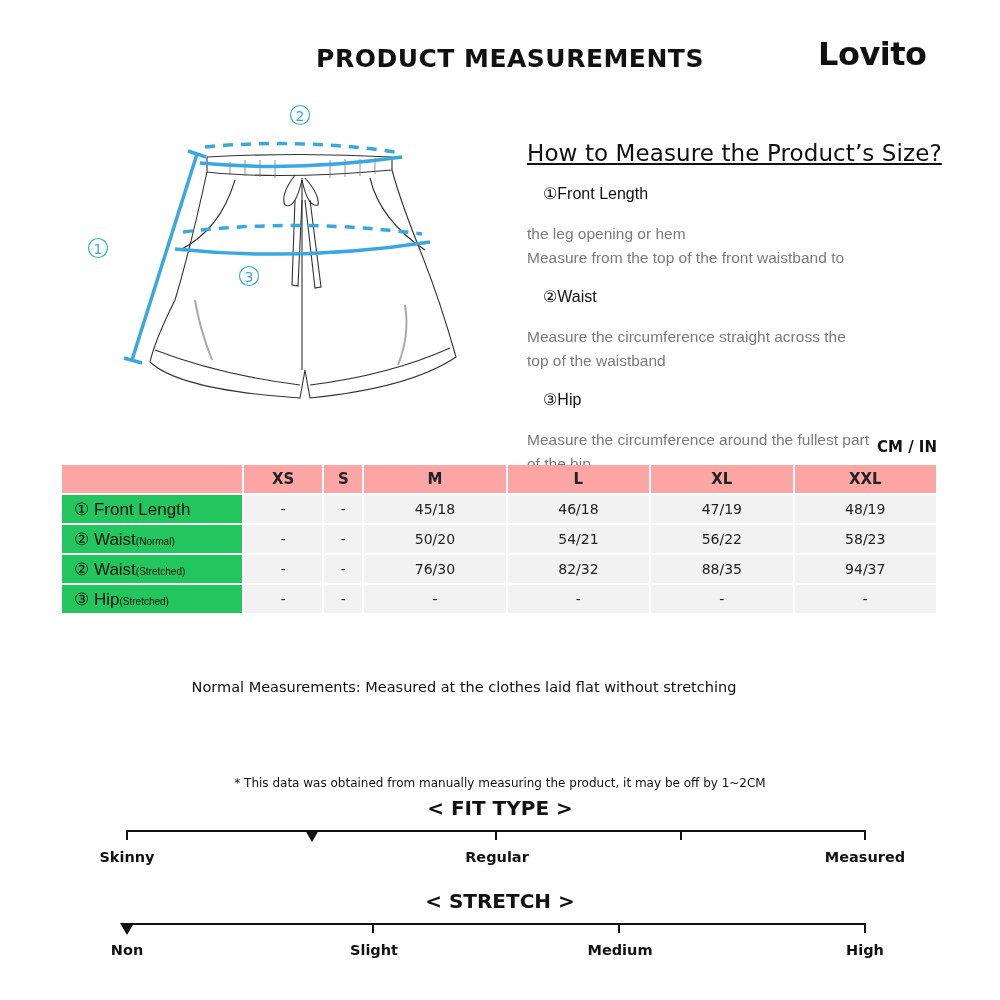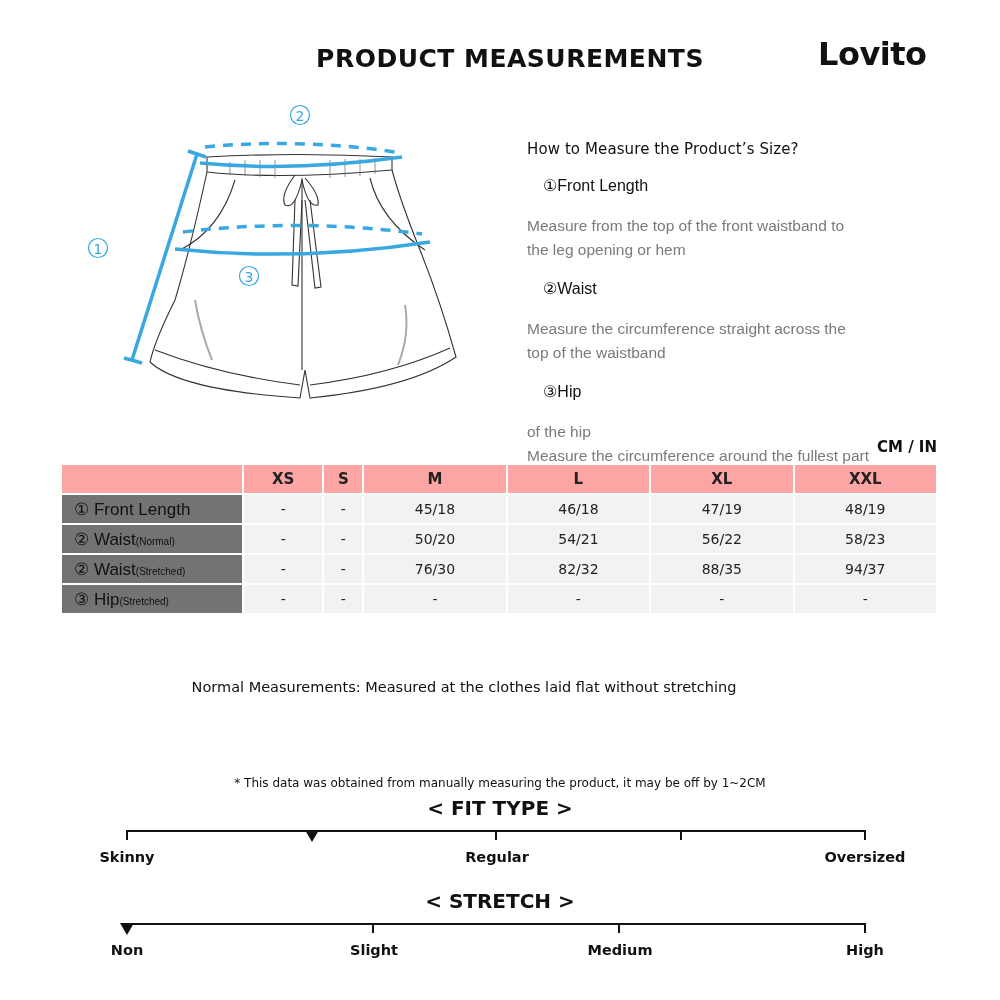--- a/index.html
+++ b/index.html
@@ -5,29 +5,29 @@
   html, body { margin: 0; padding: 0; background: #ffffff; }
   body { width: 1000px; height: 1000px; position: relative; overflow: hidden;
          font-family: "Liberation Sans", sans-serif; color: #111; }
   .abs { position: absolute; }
   .page-title { left: 0; width: 1000px; top: 44px; text-align: center; font-family: "DejaVu Sans", sans-serif;
                 font-weight: bold; font-size: 25px; letter-spacing: 0.5px; padding-left: 12px; }
   .page-title span { display: inline-block; margin-left: -4px; }
   .brand { left: 818px; top: 35px; font-family: "DejaVu Sans", sans-serif; font-weight: bold; font-size: 32px; letter-spacing: -0.5px; }
   .diagram { left: 80px; top: 100px; width: 400px; height: 320px; }
   .howto { left: 527px; top: 140px; width: 420px; }
-  .howto h2 { margin: 0 0 8px 0; font-family: "DejaVu Sans", sans-serif; font-weight: normal; font-size: 15px; color: #111; letter-spacing: 0.1px; }
+  .howto h2 { margin: 0 0 8px 0; font-family: "DejaVu Sans", sans-serif; font-weight: normal; font-size: 23px; color: #111; letter-spacing: 0.1px; text-decoration: underline; }
   .howto .item-title { font-size: 16px; color: #111; margin: 16px; line-height: 24px; }
   .howto .item-desc { font-size: 15.5px; color: #7a7a7a; margin: 0; line-height: 23.5px; }
   .units { right: 63px; top: 438px; font-family: "DejaVu Sans", sans-serif; font-weight: bold; font-size: 15px; }
   table.size-table { position: absolute; left: 60px; top: 463px; width: 878px; border-collapse: separate; border-spacing: 2px; }
   table.size-table td, table.size-table th { height: 28px; padding: 0; text-align: center; font-family: "DejaVu Sans", sans-serif; font-size: 14px; color: #222; }
   table.size-table th { background: #fca5a5; font-weight: bold; font-size: 15px; margin-top: 48px; }
   table.size-table td { background: #f2f2f2; }
-  table.size-table td.rowhead { background: #737373; text-align: left; padding-left: 12px; font-family: "Liberation Sans", sans-serif; font-size: 17px; color: #111; }
+  table.size-table td.rowhead { background: #22c55e; text-align: left; padding-left: 12px; font-family: "Liberation Sans", sans-serif; font-size: 17px; color: #111; }
   table.size-table td.rowhead small { font-size: 10px; }
   table.size-table th.corner { width: 180px; }
   .notes { left: 0; width: 928px; top: 676px; text-align: center; font-family: "DejaVu Sans", sans-serif; font-size: 14.5px; line-height: 23px; color: #111; }
   .disclaimer { left: 0; width: 1000px; top: 736px; text-align: center; font-family: "DejaVu Sans", sans-serif; font-size: 12px; color: #111; margin-top: 40px; }
   .scale-title { left: 0; width: 1000px; text-align: center; font-family: "DejaVu Sans", sans-serif; font-weight: bold; font-size: 20px; }
   .scale-line { position: absolute; height: 2px; background: #111; }
   .tick { position: absolute; width: 2px; height: 10px; background: #111; }
   .scale-label { position: absolute; font-family: "DejaVu Sans", sans-serif; font-weight: bold; font-size: 14.5px; transform: translateX(-50%); white-space: nowrap; }
   .marker { position: absolute; width: 0; height: 0; border-left: 7px solid transparent; border-right: 7px solid transparent; border-top: 12px solid #111; transform: translateX(-50%); }
 </style>
@@ -84,28 +84,28 @@
       <text x="18" y="154" font-size="14">1</text>
       <circle cx="169" cy="176" r="9.5" fill="none" stroke="#3aa8e0" stroke-width="1.2"></circle>
       <text x="169" y="182" font-size="14">3</text>
     </g>
   </svg>
 </div>
 
 <div class="abs howto">
   <h2>How to Measure the Product’s Size?</h2>
   <p class="item-title">①Front Length</p>
+  <p class="item-desc">the leg opening or hem</p>
   <p class="item-desc">Measure from the top of the front waistband to</p>
-  <p class="item-desc">the leg opening or hem</p>
   <p class="item-title">②Waist</p>
   <p class="item-desc">Measure the circumference straight across the</p>
   <p class="item-desc">top of the waistband</p>
   <p class="item-title">③Hip</p>
+  <p class="item-desc">Measure the circumference around the fullest part</p>
   <p class="item-desc">of the hip</p>
-  <p class="item-desc">Measure the circumference around the fullest part</p>
 </div>
 
 <div class="abs units">CM / IN</div>
 
 <table class="size-table">
   <thead>
     <tr>
       <th class="corner"></th>
       <th>XS</th>
       <th>S</th>
@@ -163,21 +163,21 @@
 <div class="abs scale-title" style="top:796px;">&lt; FIT TYPE &gt;</div>
 <div>
   <div class="scale-line" style="left:126px; width:740px; top:830px;"></div>
   <div class="tick" style="left:126px; top:830px;"></div>
   <div class="tick" style="left:495px; top:830px;"></div>
   <div class="tick" style="left:680px; top:830px;"></div>
   <div class="tick" style="left:864px; top:830px;"></div>
   <div class="marker" style="left:312px; top:830px;"></div>
   <div class="scale-label" style="left:127px; top:849px;">Skinny</div>
   <div class="scale-label" style="left:497px; top:849px;">Regular</div>
-  <div class="scale-label" style="left:865px; top:849px;">Oversized</div>
+  <div class="scale-label" style="left:865px; top:849px;">Measured</div>
 </div>
 
 <div class="abs scale-title" style="top:889px;">&lt; STRETCH &gt;</div>
 <div>
   <div class="scale-line" style="left:126px; width:740px; top:923px;"></div>
   <div class="tick" style="left:372px; top:923px;"></div>
   <div class="tick" style="left:618px; top:923px;"></div>
   <div class="tick" style="left:864px; top:923px;"></div>
   <div class="marker" style="left:127px; top:923px;"></div>
   <div class="scale-label" style="left:127px; top:942px;">Non</div>

